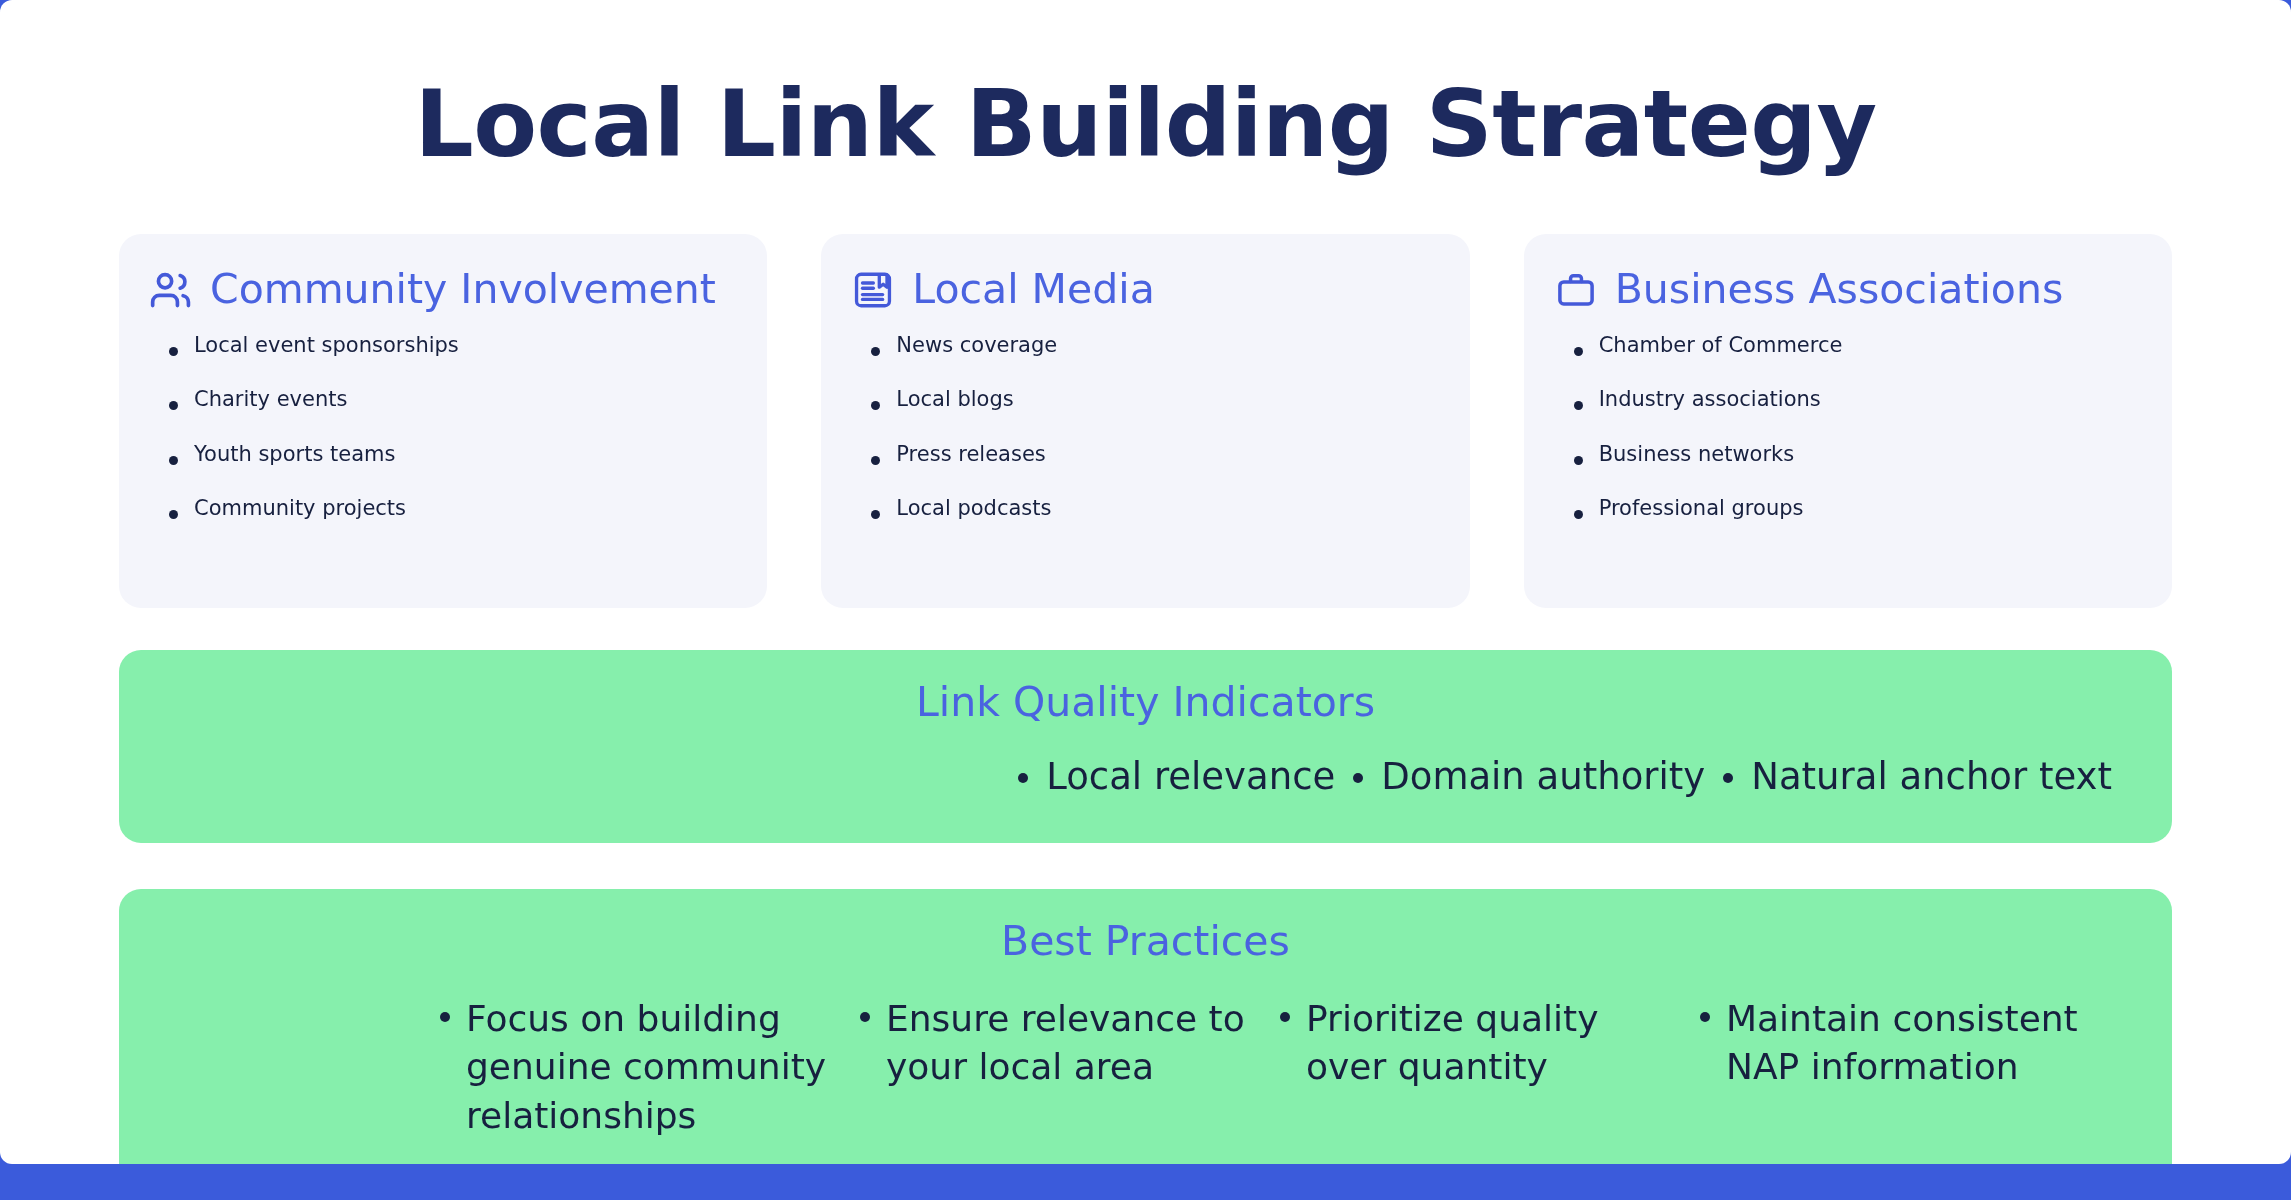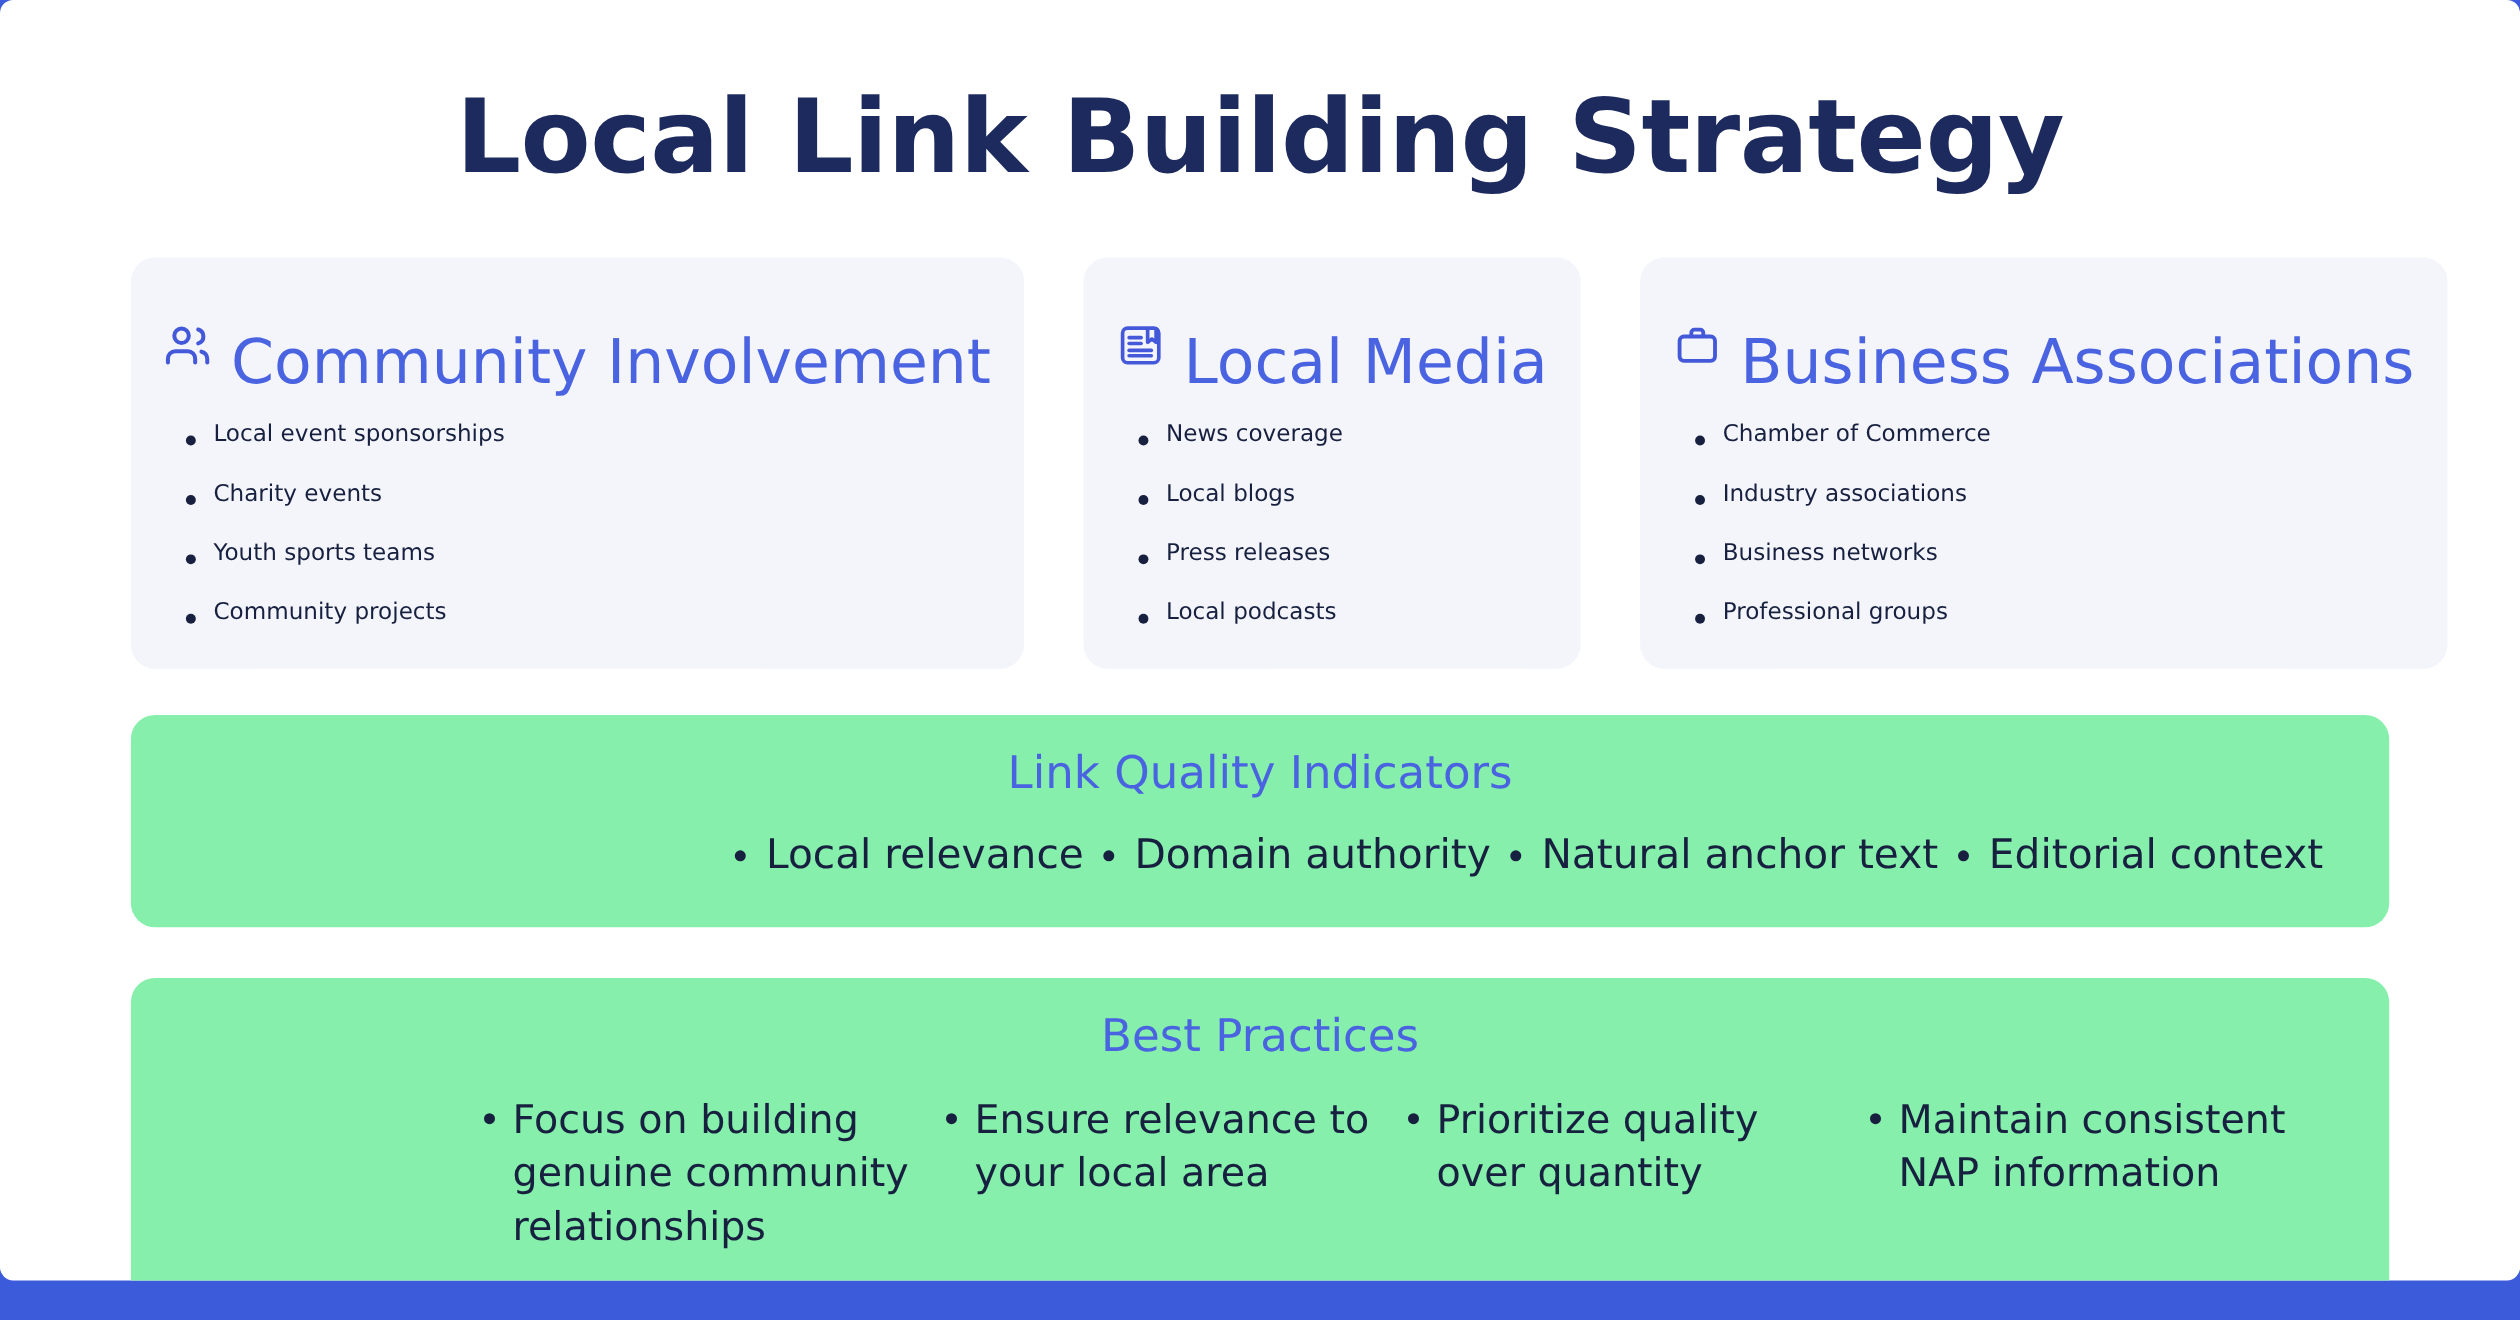--- a/index.html
+++ b/index.html
@@ -65,25 +65,24 @@
     height: 44px;
     display: flex;
     align-items: center;
     justify-content: center;
   }
 
   .card-icon svg { display: block; }
 
   .card-title {
     color: #4a63e0;
-    font-size: 56px;
+    font-size: 41px;
     font-weight: 400;
     line-height: 1.1;
     white-space: nowrap;
-    margin-top: 32px;
   }
 
   .card-list { list-style: none; }
 
   .card-list li {
     position: relative;
     color: #17203f;
     font-size: 21px;
     font-weight: 400;
     line-height: 1.25;
@@ -241,21 +240,20 @@
     </section>
 
   </div>
 
   <section class="panel" id="panel-quality">
     <div class="panel-title">Link Quality Indicators</div>
     <ul class="panel-row">
       <li>Local relevance</li>
       <li>Domain authority</li>
       <li>Natural anchor text</li>
-      <li>Editorial context</li>
     </ul>
   </section>
 
   <section class="panel" id="panel-best">
     <div class="panel-title">Best Practices</div>
     <ul class="panel-row" id="row-best">
       <li>Focus on building genuine community relationships</li>
       <li>Ensure relevance to your local area</li>
       <li>Prioritize quality over quantity</li>
       <li>Maintain consistent NAP information</li>

